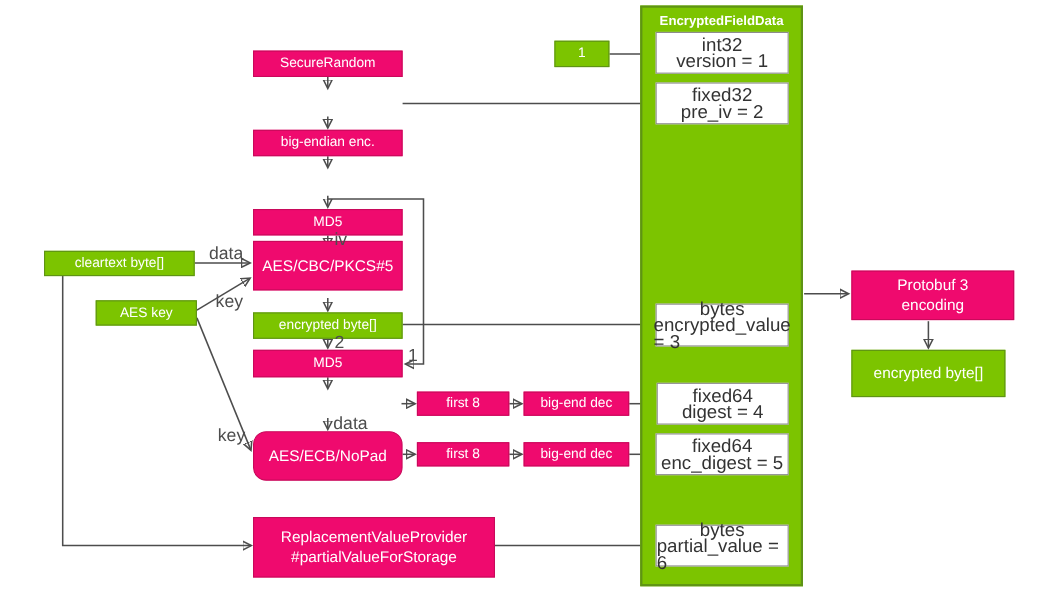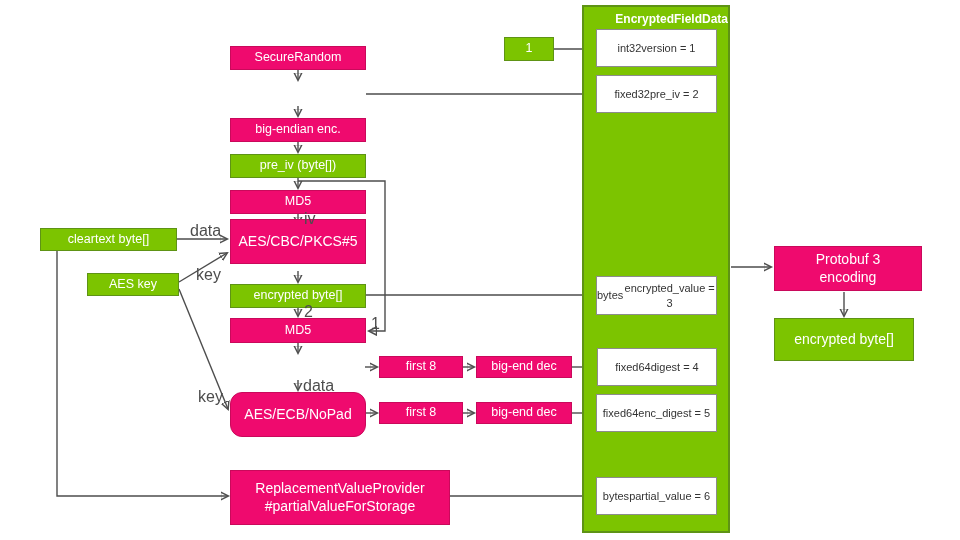--- a/index.html
+++ b/index.html
@@ -21,28 +21,27 @@
     white-space:pre-line;box-sizing:border-box;
   }
   .pink{background:var(--pink);border:1px solid var(--pink-border);}
   .green{background:var(--green);border:1px solid var(--green-border);}
   .lg{font-size:14px;}
   .container-box{
     position:absolute;background:var(--green);border:2px solid var(--green-border);
     box-sizing:border-box;
   }
   .container-title{
-    text-align:right;color:var(--text-on-color);font-weight:bold;font-size:12px;
+    text-align:center;color:var(--text-on-color);font-weight:bold;font-size:12px;
     padding-top:5px;
   }
   .field{
     position:absolute;background:#fff;border:1px solid var(--field-border);
-    box-sizing:border-box;display:flex;flex-direction:row;align-items:center;
-    justify-content:center;color:var(--field-text);font-size:11px;line-height:15px;
-    text-align:center;
+    box-sizing:border-box;display:flex;flex-direction:column;align-items:center;
+    justify-content:center;color:var(--field-text);font-size:17px;line-height:15px;
   }
   .elabel{
     position:absolute;font-size:16px;color:var(--line);line-height:13px;
   }
 </style>
 </head>
 <body>
 
 <div class="canvas">
 
@@ -104,21 +103,20 @@
     <span>fixed64</span>
     <span>enc_digest = 5</span>
   </div>
   <div class="field" style="left:596px;top:477px;width:121px;height:38px;">
     <span>bytes</span>
     <span>partial_value = 6</span>
   </div>
 
   <div class="node pink" style="left:230px;top:46px;width:136px;height:24px;">SecureRandom</div>
   <div class="node pink" style="left:230px;top:118px;width:136px;height:24px;">big-endian enc.</div>
-  <div class="node green" style="left:230px;top:154px;width:136px;height:24px;">pre_iv (byte[])</div>
   <div class="node pink" style="left:230px;top:190px;width:136px;height:24px;">MD5</div>
   <div class="node pink lg" style="left:230px;top:219px;width:136px;height:45px;">AES/CBC/PKCS#5</div>
   <div class="node green" style="left:40px;top:228px;width:137px;height:23px;">cleartext byte[]</div>
   <div class="node green" style="left:87px;top:273px;width:92px;height:23px;">AES key</div>
   <div class="node green" style="left:230px;top:284px;width:136px;height:24px;">encrypted byte[]</div>
   <div class="node pink" style="left:230px;top:318px;width:136px;height:25px;">MD5</div>
   <div class="node pink lg" style="left:230px;top:392px;width:136px;height:45px;border-radius:12px;">AES/ECB/NoPad</div>
   <div class="node pink" style="left:379px;top:356px;width:84px;height:22px;">first 8</div>
   <div class="node pink" style="left:476px;top:356px;width:96px;height:22px;">big-end dec</div>
   <div class="node pink" style="left:379px;top:402px;width:84px;height:22px;">first 8</div>

